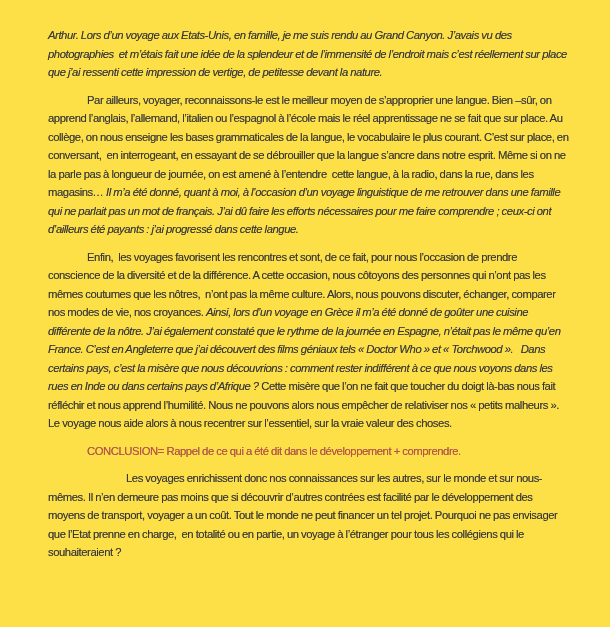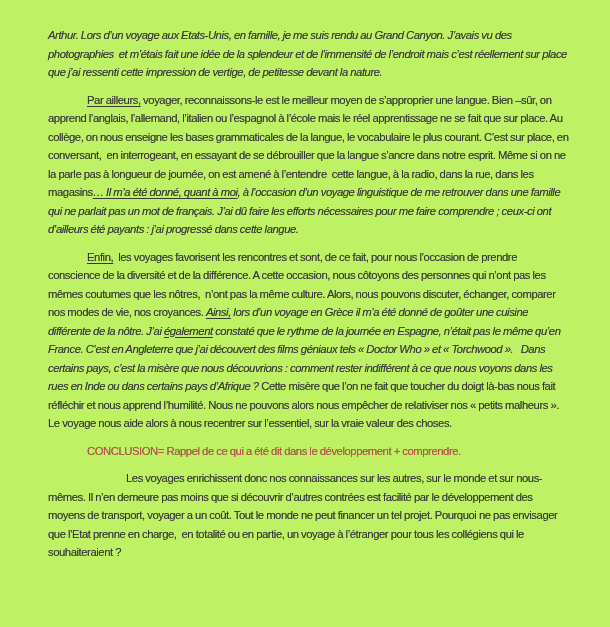--- a/index.html
+++ b/index.html
@@ -10,37 +10,37 @@
   body {
     width: 610px;
     height: 627px;
     overflow: hidden;
   }
   .page {
     box-sizing: border-box;
     width: 610px;
     height: 627px;
     padding: 26px 40px 0 48px;
-    background: #bef264;
+    background: #fde047;
     font-family: "Liberation Sans", sans-serif;
     font-size: 11.3px;
     line-height: 18.5px;
     letter-spacing: -0.45px;
     word-spacing: -0.2px;
     color: #383838;
     text-shadow: 0 0 0.4px rgba(60,60,60,0.55);
   }
   p.para {
     margin: 0 0 9px 0;
     white-space: pre-wrap;
   }
   .ind-tab   { text-indent: 39px; }
   .ind-large { text-indent: 78px; }
   .run-i { font-style: italic; }
-  .run-u { text-decoration: underline; text-underline-offset: 2px; margin-top: 17px; }
+  .run-u { text-underline-offset: 2px; margin-top: 17px; }
 </style>
 </head>
 <body>
 
 <div class="page">
   <div>
     <p class="para"><span class="run-i">Arthur. Lors d’un voyage aux Etats-Unis, en famille, je me suis rendu au Grand Canyon. J’avais vu des photographies  et m’étais fait une idée de la splendeur et de l’immensité de l’endroit mais c’est réellement sur place que j’ai ressenti cette impression de vertige, de petitesse devant la nature.</span></p>
     <p class="para ind-tab"><span class="run-u">Par ailleurs,</span><span> voyager, reconnaissons-le est le meilleur moyen de s’approprier une langue. Bien –sûr, on apprend l’anglais, l’allemand, l’italien ou l’espagnol à l’école mais le réel apprentissage ne se fait que sur place. Au collège, on nous enseigne les bases grammaticales de la langue, le vocabulaire le plus courant. C’est sur place, en conversant,  en interrogeant, en essayant de se débrouiller que la langue s’ancre dans notre esprit. Même si on ne la parle pas à longueur de journée, on est amené à l’entendre  cette langue, à la radio, dans la rue, dans les magasins</span><span class="run-i run-u">… Il m’a été donné, quant à moi</span><span class="run-i">, à l’occasion d’un voyage linguistique de me retrouver dans une famille qui ne parlait pas un mot de français. J’ai dû faire les efforts nécessaires pour me faire comprendre ; ceux-ci ont d’ailleurs été payants : j’ai progressé dans cette langue.</span></p>
     <p class="para ind-tab"><span class="run-u">Enfin,</span><span>  les voyages favorisent les rencontres et sont, de ce fait, pour nous l’occasion de prendre conscience de la diversité et de la différence. A cette occasion, nous côtoyons des personnes qui n’ont pas les mêmes coutumes que les nôtres,  n’ont pas la même culture. Alors, nous pouvons discuter, échanger, comparer nos modes de vie, nos croyances. </span><span class="run-i run-u">Ainsi,</span><span class="run-i"> lors d’un voyage en Grèce il m’a été donné de goûter une cuisine différente de la nôtre. J’ai </span><span class="run-i run-u">également</span><span class="run-i"> constaté que le rythme de la journée en Espagne, n’était pas le même qu’en France. C’est en Angleterre que j’ai découvert des films géniaux tels « Doctor Who » et « Torchwood ».   Dans certains pays, c’est la misère que nous découvrions : comment rester indifférent à ce que nous voyons dans les rues en Inde ou dans certains pays d’Afrique ? </span><span>Cette misère que l’on ne fait que toucher du doigt là-bas nous fait réfléchir et nous apprend l’humilité. Nous ne pouvons alors nous empêcher de relativiser nos « petits malheurs ». Le voyage nous aide alors à nous recentrer sur l’essentiel, sur la vraie valeur des choses.</span></p>
     <p class="para ind-tab"><span style="color: rgb(192, 80, 77);">CONCLUSION= Rappel de ce qui a été dit dans le développement + comprendre.</span></p>

